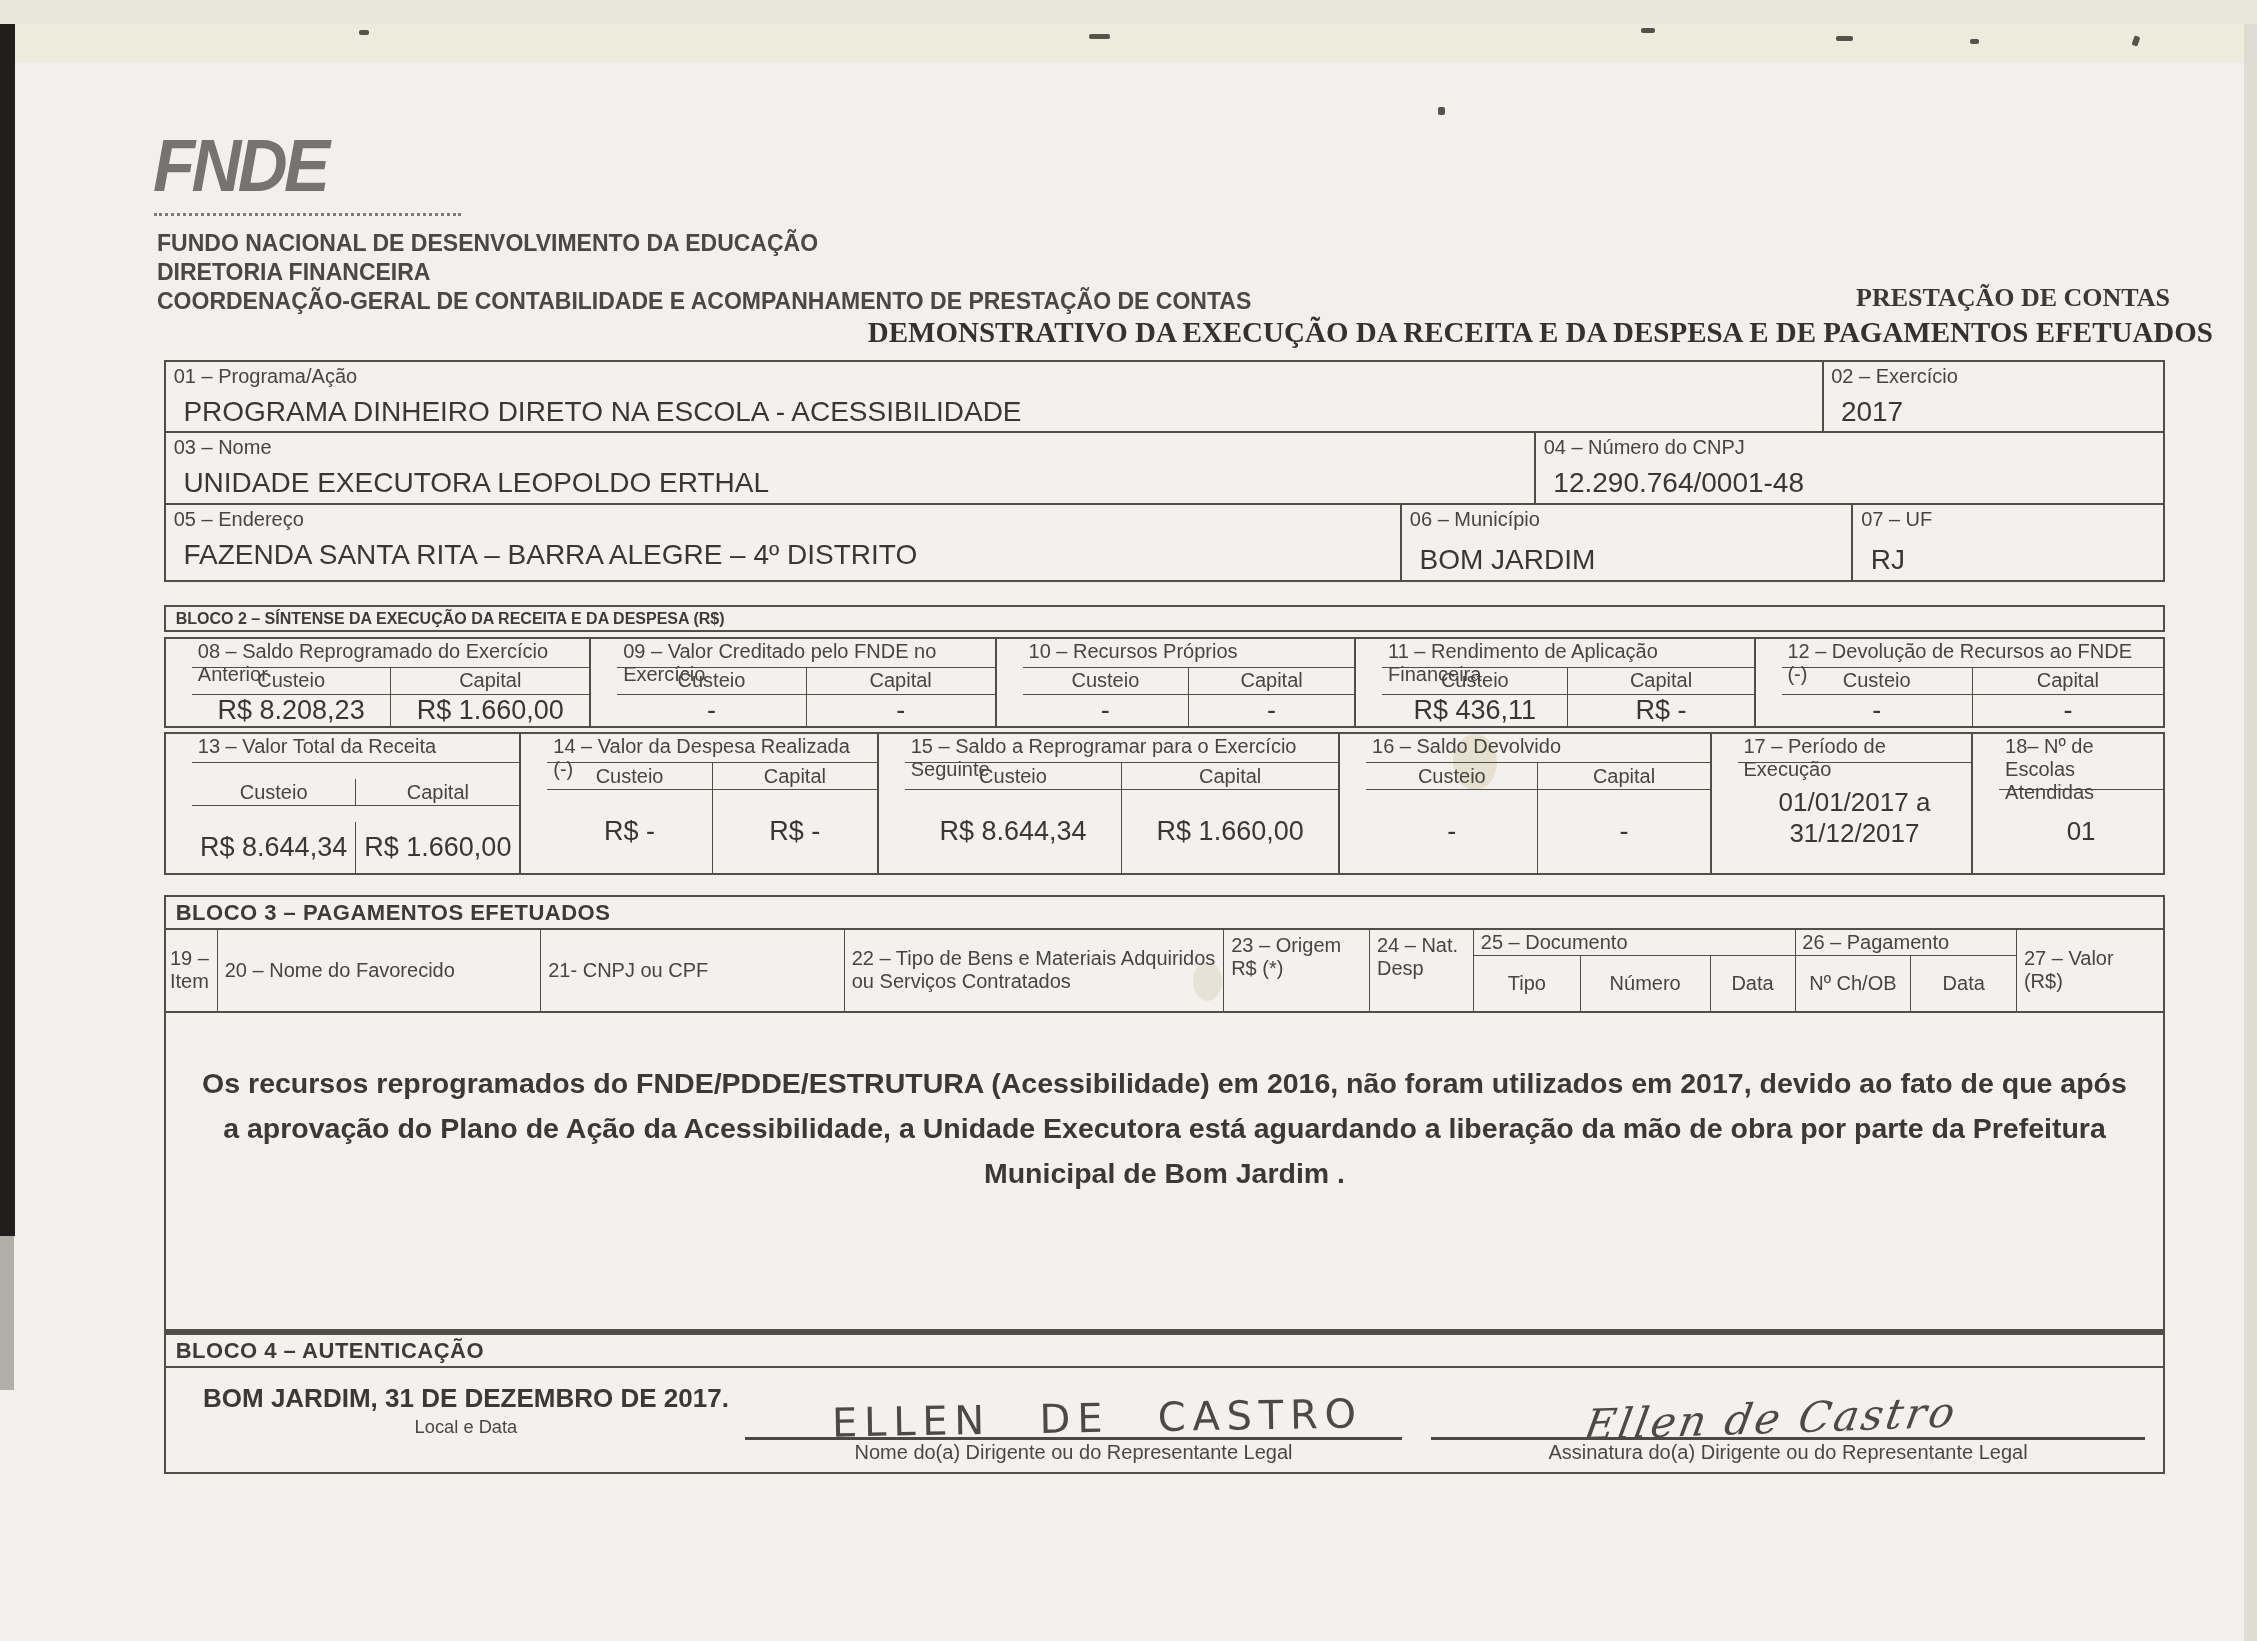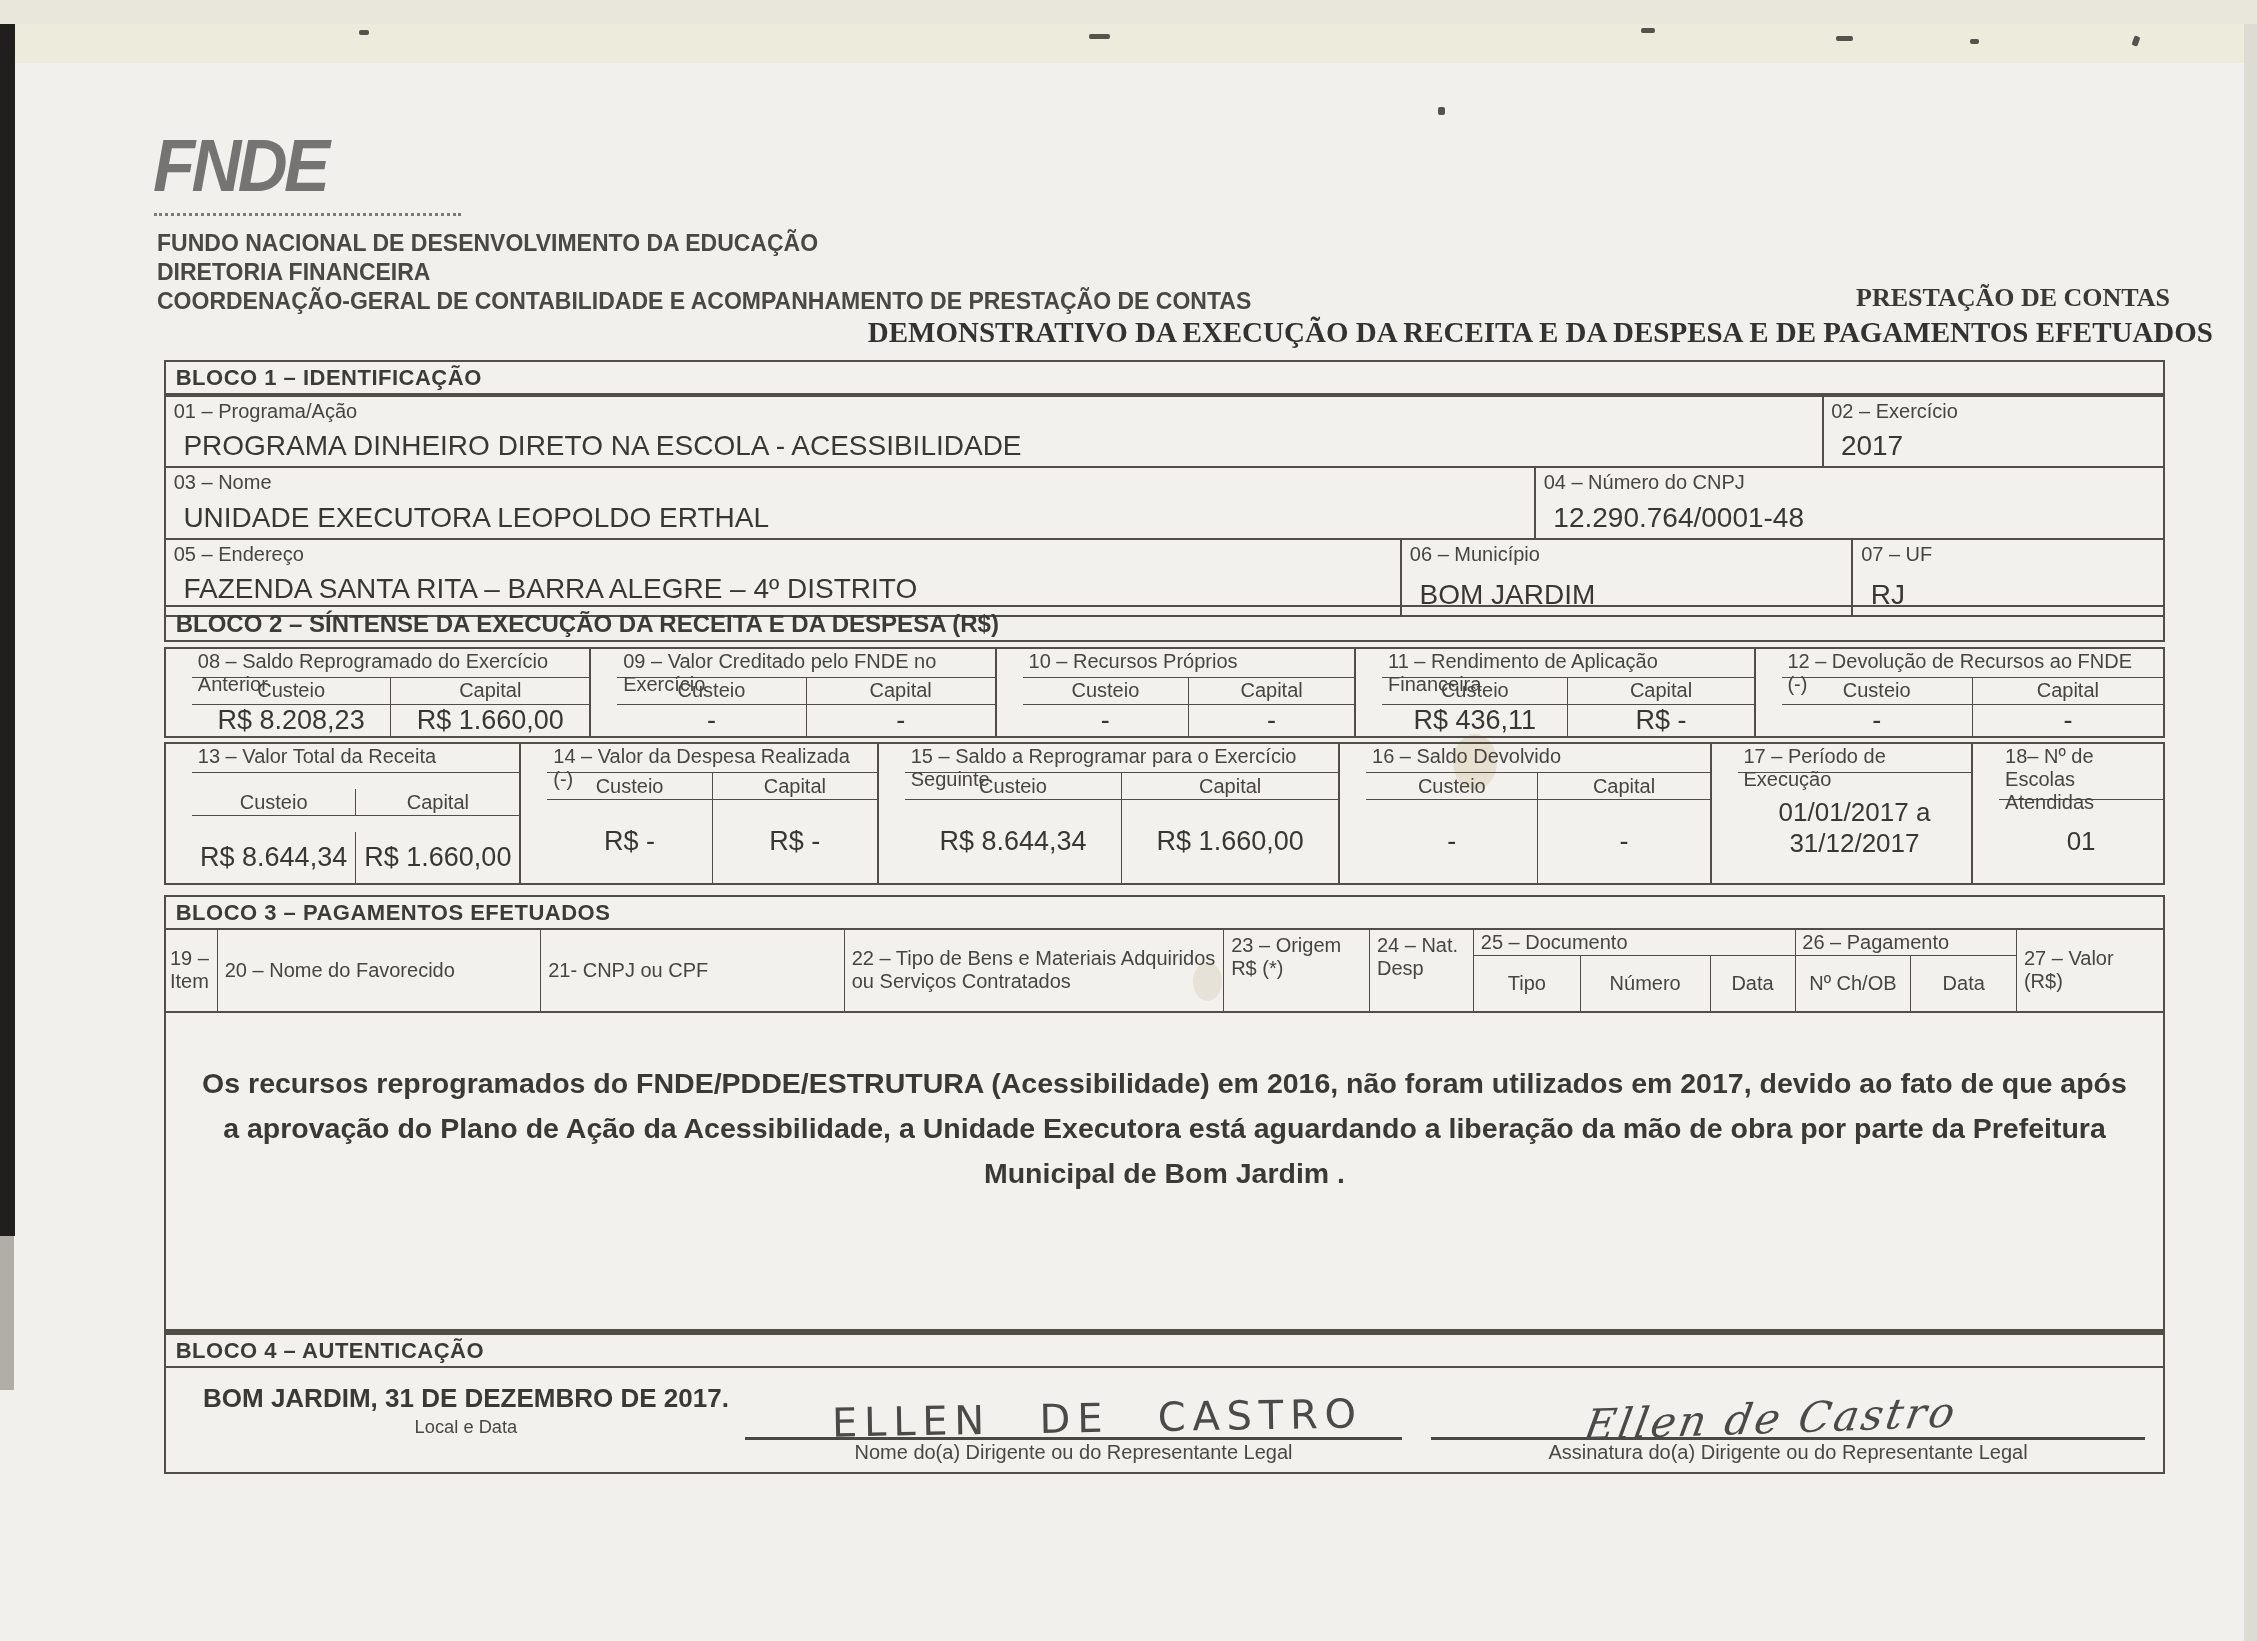--- a/index.html
+++ b/index.html
@@ -29,21 +29,21 @@
 
   
   .b1{top:336px;}
   .b1row{display:flex;border-top:2.9px solid #514e48;}
   .b1row:first-of-type{border-top:none;}
   .b1cell{box-sizing:border-box;border-right:2.9px solid #514e48;min-height:68px;}
   .b1cell:last-child{border-right:none;}
 
   
   .b2wrap{position:absolute;left:164px;top:581px;width:2001px;}
-  .b2titlebox{border:2.9px solid #514e48;box-sizing:border-box;padding:2.9px 9.7px 1.9px;font-size:24px;font-weight:700;color:#3d3b37;}
+  .b2titlebox{border:2.9px solid #514e48;box-sizing:border-box;padding:2.9px 9.7px 1.9px;font-size:16px;font-weight:700;color:#3d3b37;}
   .b2tbl{display:flex;border:2.9px solid #514e48;box-sizing:border-box;margin-top:4.8px;background:rgba(255,255,255,0.12);}
   .grp{display:flex;flex-direction:column;box-sizing:border-box;padding-left:26px;}
   .grp + .grp{border-left:2.9px solid #514e48;}
   .glabel{font-size:20px;color:#474540;padding:1px 5.8px 0;border-bottom:1.9px solid #514e48;box-sizing:border-box;}
   .glabel.h1{height:29px;}
   .glabel.h2{height:56px;}
   .gcols{display:flex;height:27px;border-bottom:1.9px solid #514e48;box-sizing:border-box;}
   .gcol{flex:1;display:flex;align-items:center;justify-content:center;font-size:20px;color:#474540;}
   .gcol + .gcol{border-left:1.9px solid #514e48;}
   .gvals{display:flex;flex:1;}
@@ -108,21 +108,20 @@
   <div class="logo-underline"></div>
   <div class="org">
     <div class="l1">FUNDO NACIONAL DE DESENVOLVIMENTO DA EDUCAÇÃO</div>
     <div class="l2">DIRETORIA FINANCEIRA</div>
     <div class="l3">COORDENAÇÃO-GERAL DE CONTABILIDADE E ACOMPANHAMENTO DE PRESTAÇÃO DE CONTAS</div>
   </div>
   <div class="prestacao">PRESTAÇÃO DE CONTAS</div>
   <div class="doc-title">DEMONSTRATIVO DA EXECUÇÃO DA RECEITA E DA DESPESA E DE PAGAMENTOS EFETUADOS</div>
 
   <section class="bloco b1">
-    <div class="btitle">BLOCO 1 – IDENTIFICAÇÃO</div>
     <div class="b1row">
       <div class="b1cell" style="width:83%;">
         <div class="lbl">01 – Programa/Ação</div>
         <div class="val">PROGRAMA DINHEIRO DIRETO NA ESCOLA - ACESSIBILIDADE</div>
       </div>
       <div class="b1cell" style="width:17%;">
         <div class="lbl">02 – Exercício</div>
         <div class="val">2017</div>
       </div>
     </div>

